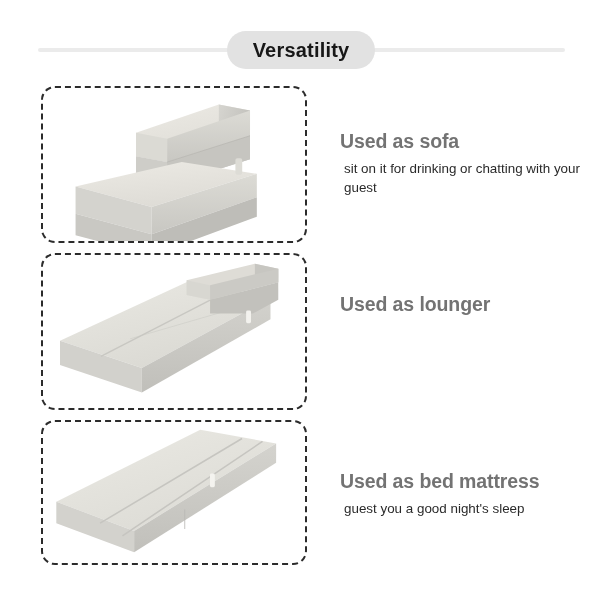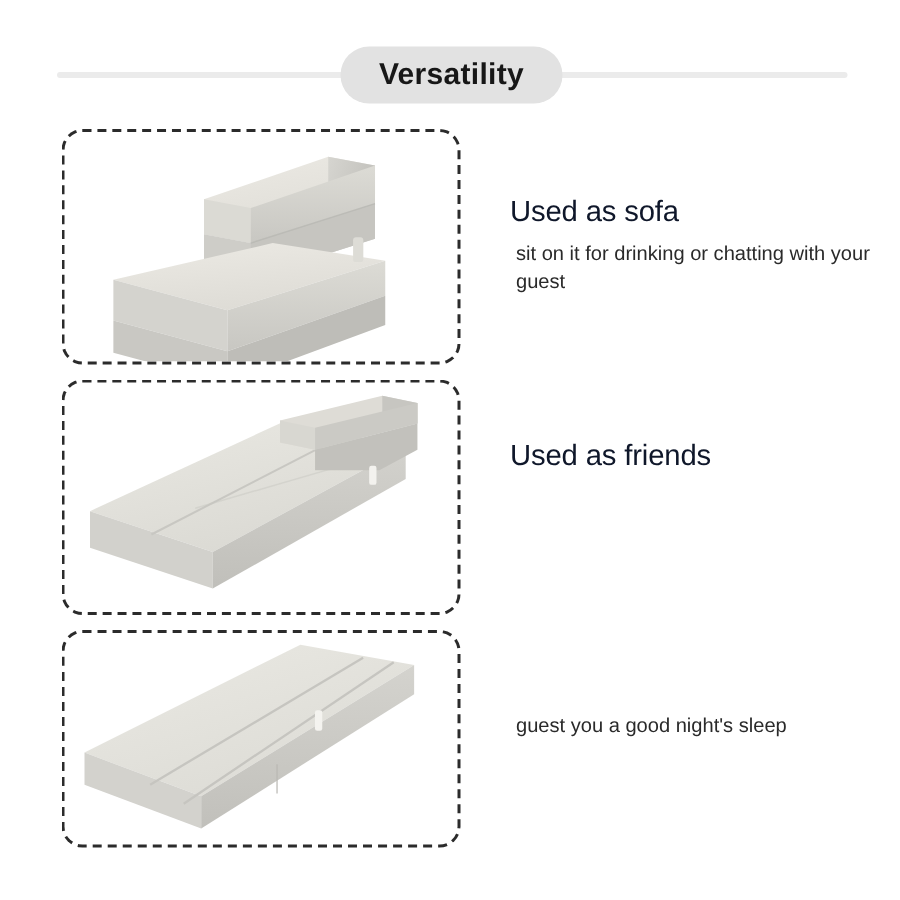--- a/index.html
+++ b/index.html
@@ -88,22 +88,22 @@
     position: absolute;
     left: 340px;
     width: 250px;
   }
   #copy-0 { top: 44px; }
   #copy-1 { top: 40px; }
   #copy-2 { top: 50px; }
 
   .headline {
     font-size: 19.5px;
-    font-weight: normal;
-    color: #0f172a;
+    font-weight: bold;
+    color: #737373;
     line-height: 1.15;
     margin: 0 0 7px 0;
     letter-spacing: -0.1px;
     white-space: nowrap;
   }
   .subcopy {
     font-size: 13.4px;
     font-weight: normal;
     color: #2a2a2a;
     line-height: 1.42;
@@ -197,21 +197,21 @@
         <path d="M216 9 L240 14 L240 28 L216 23 Z" fill="#c7c6c1"></path>
         <path d="M146 26 L170 31 L170 46 L146 41 Z" fill="#d8d7d1"></path>
         <path d="M170 31 L240 14 L240 28 L170 46 Z" fill="#cbcac5"></path>
 
         <path d="M170 46 L240 28 L240 46 L214 60 L170 60 Z" fill="#c2c1bc"></path>
 
         <rect x="207" y="57" width="5" height="13" rx="1.5" fill="#f3f2ee"></rect>
       </svg>
     </div>
     <div class="copy" id="copy-1">
-      <p class="headline">Used as friends</p>
+      <p class="headline">Used as lounger</p>
     </div>
   </div>
 
   <div class="row" id="row-2">
     <div class="figure">
       <svg viewBox="0 0 266 145" preserveAspectRatio="xMidYMid meet">
         <defs>
           <linearGradient id="m-top" x1="0.1" y1="0" x2="0.8" y2="1">
             <stop offset="0%" stop-color="#eae9e3"></stop>
             <stop offset="100%" stop-color="#dbdad4"></stop>
@@ -231,17 +231,18 @@
         <path d="M57 104 L203 17" stroke="#c6c5c0" stroke-width="1.6" fill="none"></path>
 
         <path d="M80 117 L224 20" stroke="#c6c5c0" stroke-width="1.6" fill="none"></path>
 
         <path d="M144 90 L144 110" stroke="#b9b8b3" stroke-width="1.2" fill="none" opacity="0.7"></path>
 
         <rect x="170" y="53" width="5" height="14" rx="1.5" fill="#f4f3ef"></rect>
       </svg>
     </div>
     <div class="copy" id="copy-2">
+      <p class="headline">Used as bed mattress</p>
       <p class="subcopy">guest you a good night's sleep</p>
     </div>
   </div>
 
 </div>
 
 </body></html>

